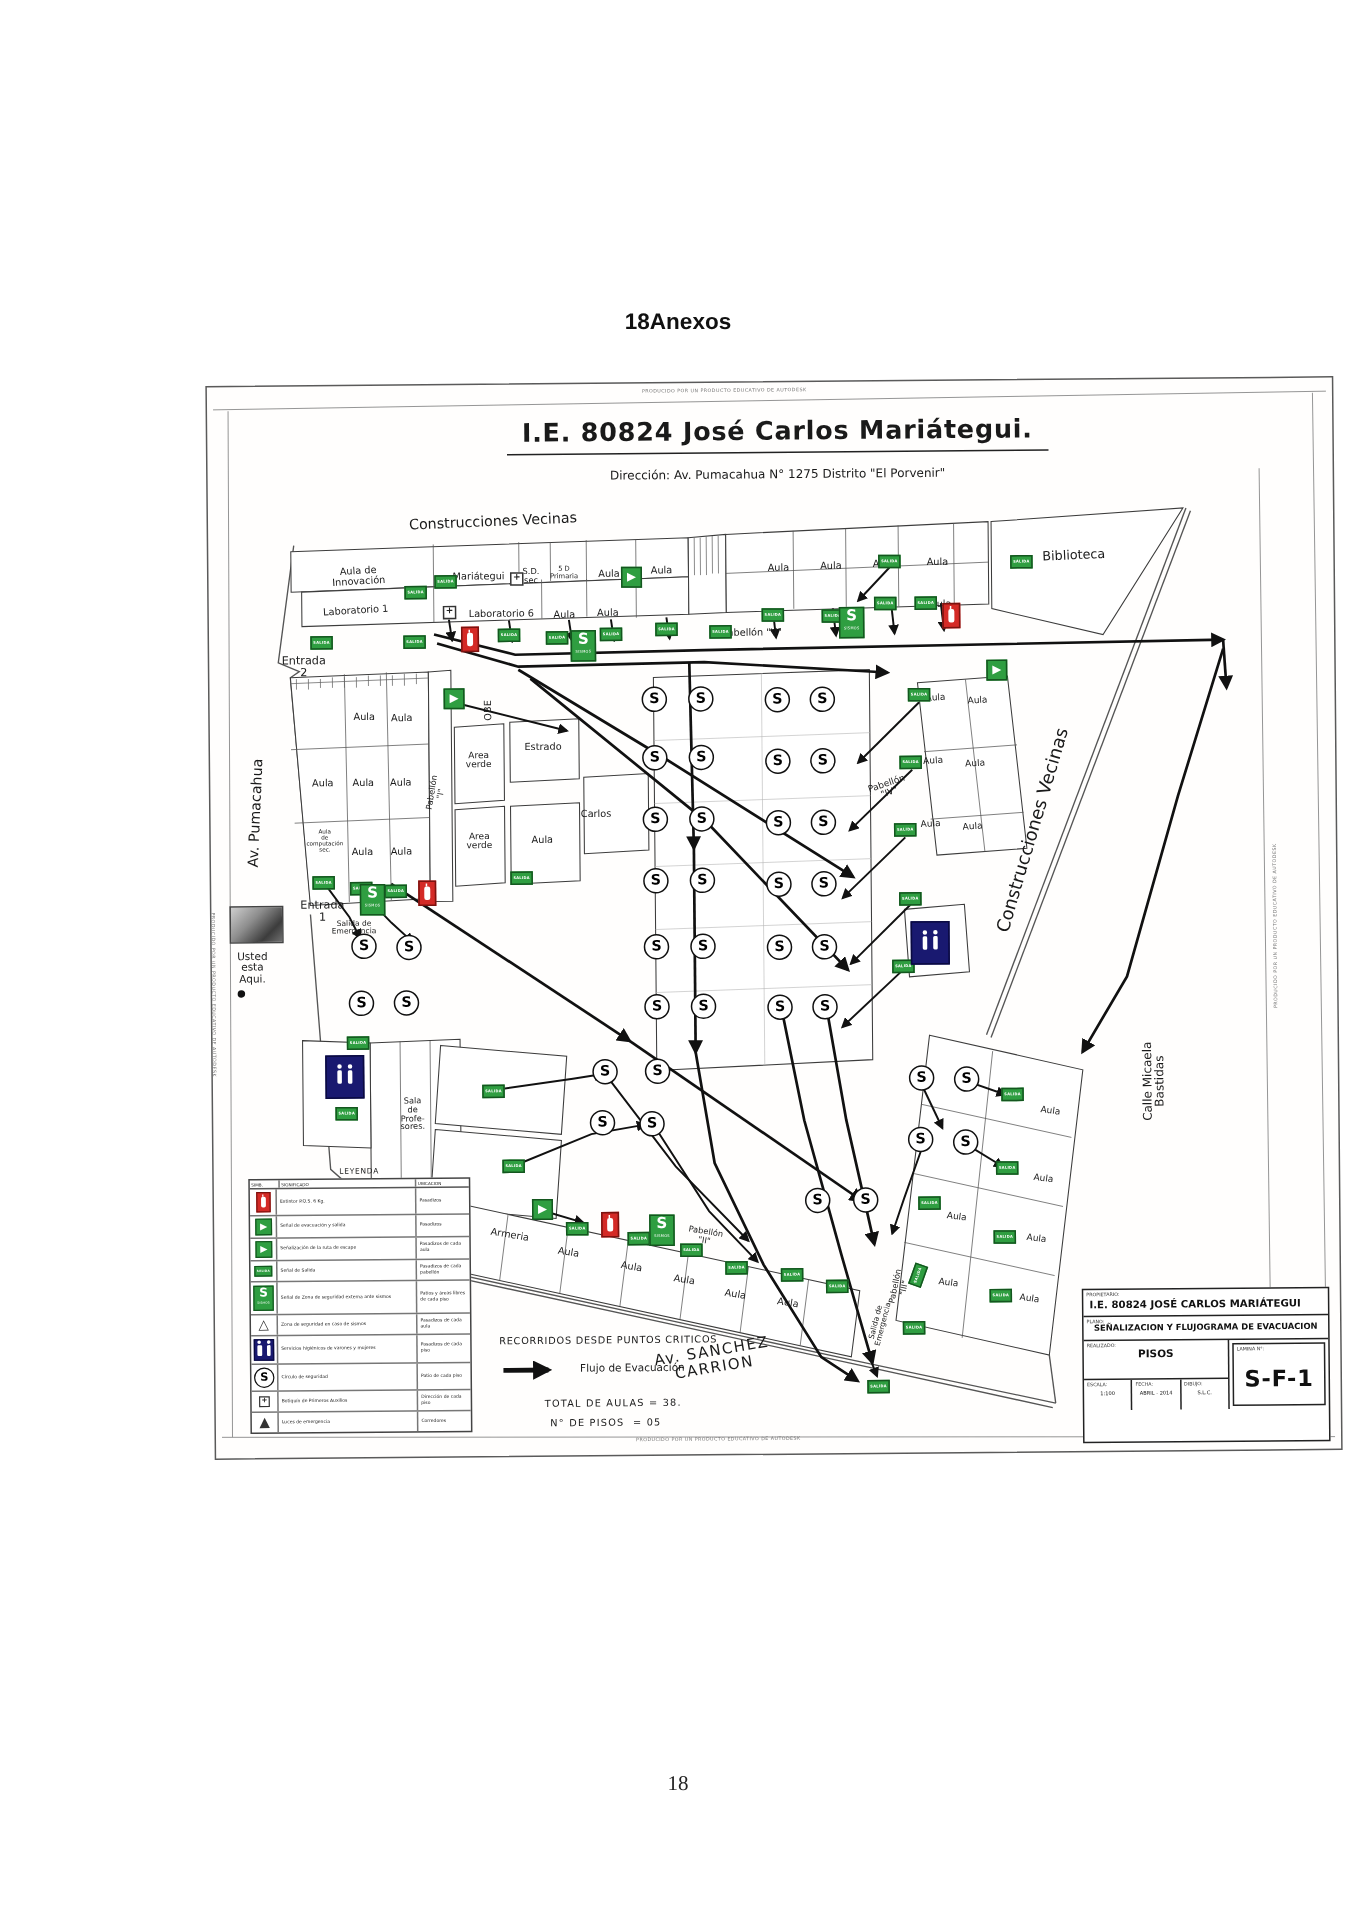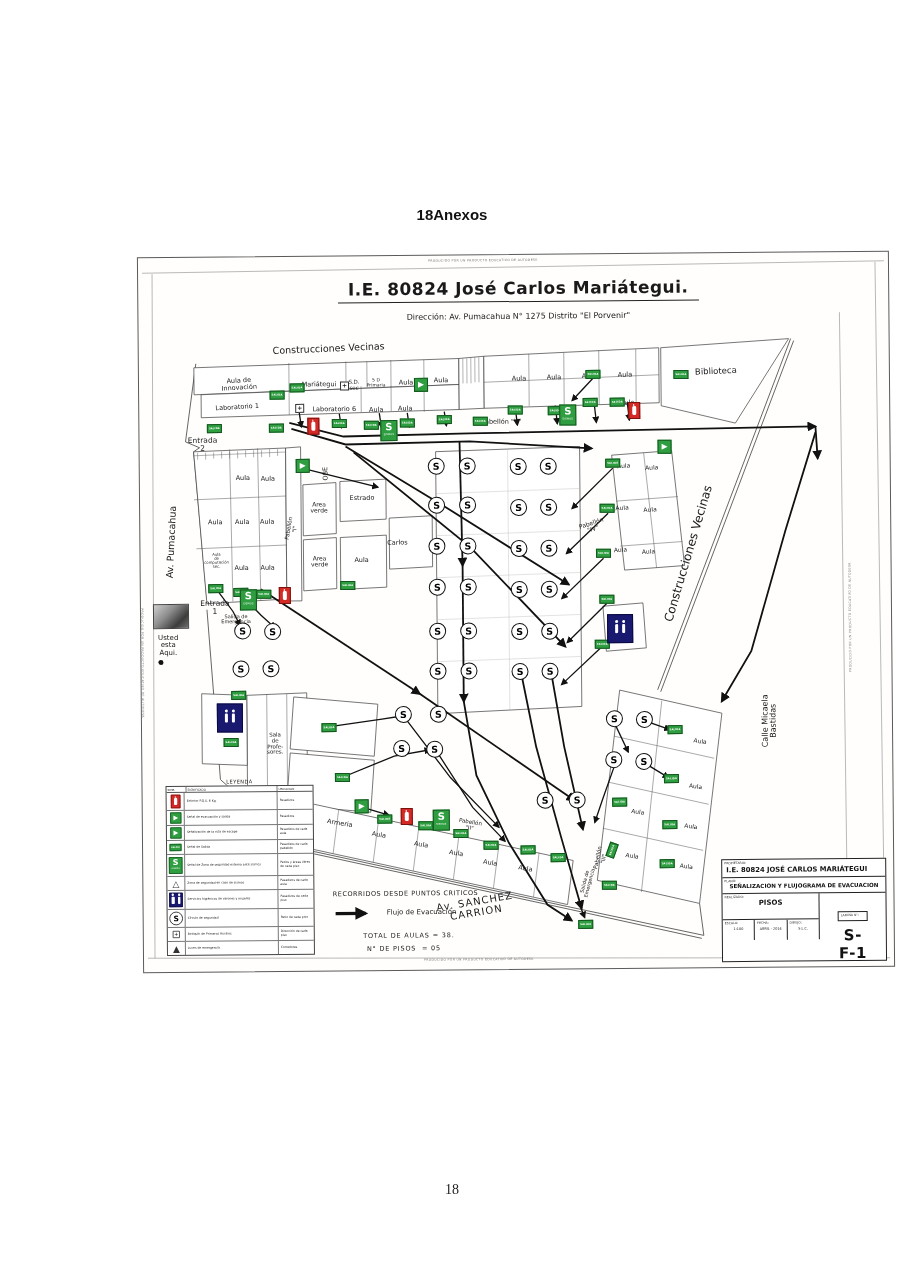--- a/index.html
+++ b/index.html
@@ -50,21 +50,21 @@
   .tb-owner{font-size:6.8px;font-weight:bold;text-align:left;padding:1px 2px 3px 4px;}
   .tb-plan{font-size:5.6px;font-weight:bold;text-align:center;padding:0 2px 3px 2px;line-height:1.25;}
   .tb-bottom{display:flex;height:46px;}
   .tb-left{width:96px;border-right:1px solid #222;display:flex;flex-direction:column;}
   .tb-made{flex:1;border-bottom:1px solid #222;}
   .tb-made .v{font-size:7px;font-weight:bold;text-align:center;}
   .tb-cells{display:flex;height:20px;}
   .tb-cell{flex:1;border-right:1px solid #222;overflow:hidden;}
   .tb-cell:last-child{border-right:none;}
   .tb-cell .v{font-size:3.4px;text-align:center;margin-top:2px;}
-  .tb-sheet{flex:1;position:relative;margin:18px;border:1.2px solid #222;}
+  .tb-sheet{flex:1;position:relative;margin:2px;border:1.2px solid #222;}
   .tb-sheet .v{font-size:15px;font-weight:bold;text-align:center;margin-top:9px;letter-spacing:.5px;}
 </style>
 </head>
 <body>
 
 <div class="heading">18Anexos</div>
 
 <div class="sheet">
 
   <svg width="750" height="716" viewBox="0 0 750 716">

